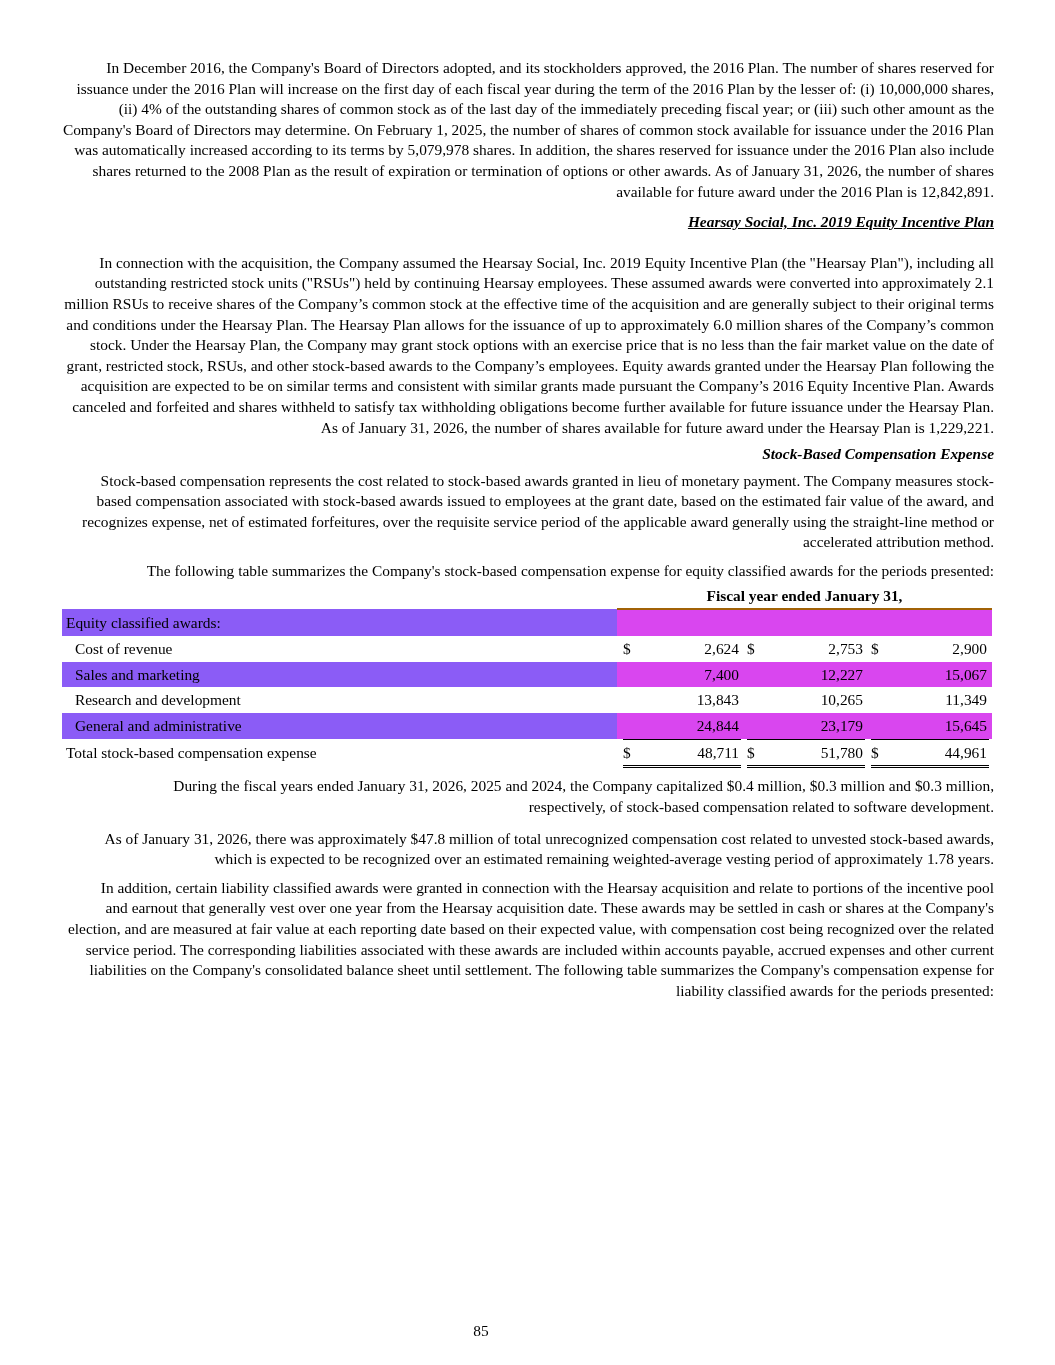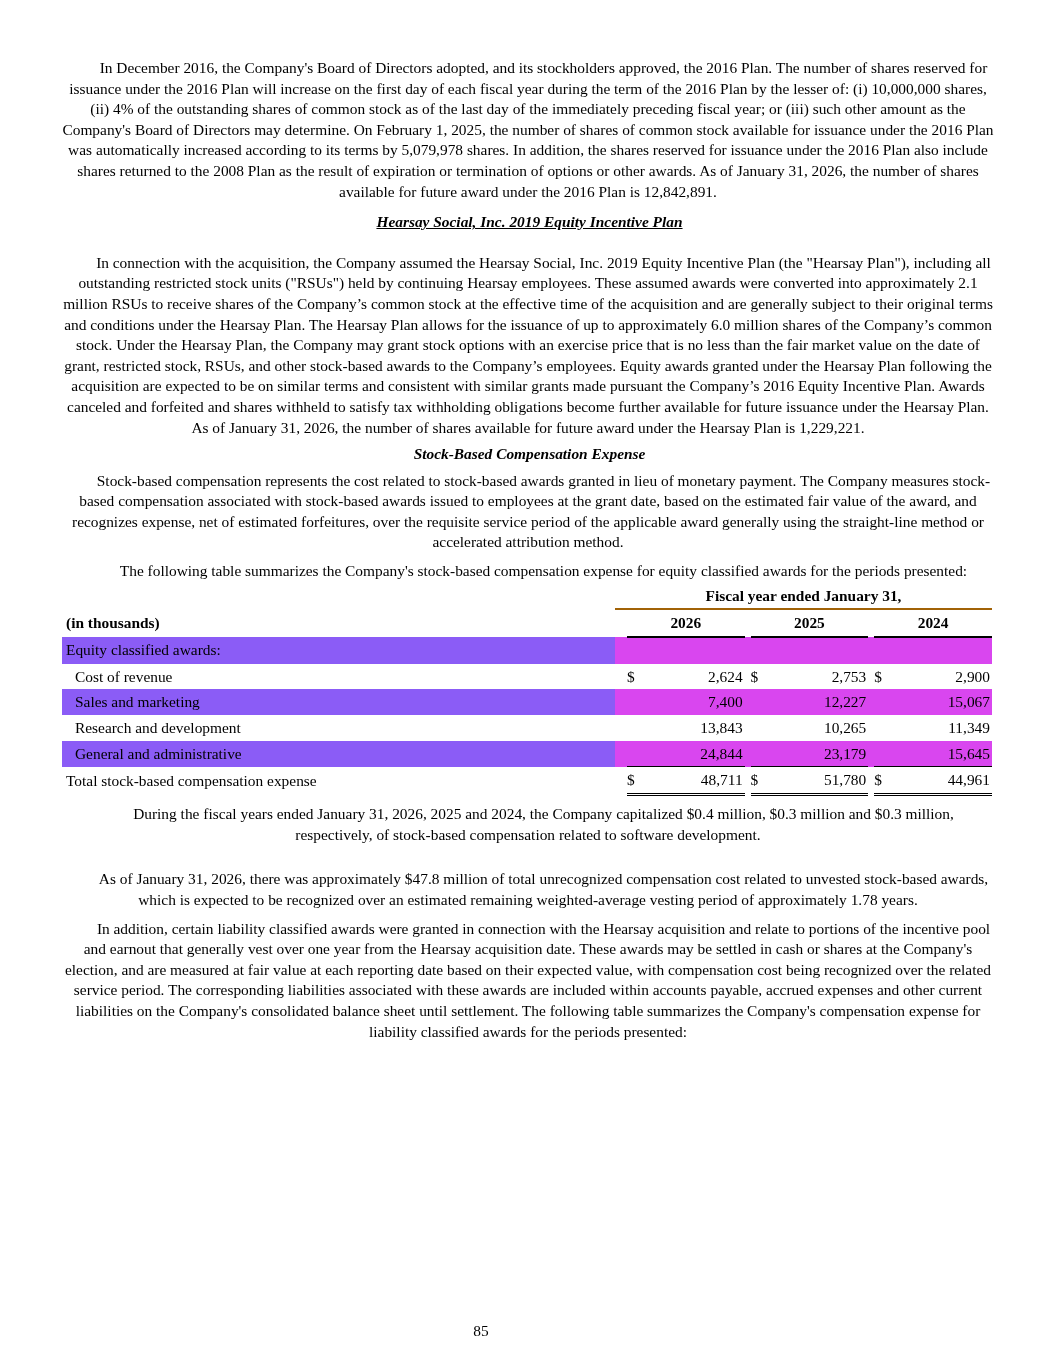--- a/index.html
+++ b/index.html
@@ -1,30 +1,30 @@
 <!DOCTYPE html>
 <html><head>
   <meta charset="utf-8">
   <style>
     html, body { margin: 0; padding: 0; background: #ffffff; }
     body {
       width: 1055px; height: 1365px; position: relative; overflow: hidden;
       font-family: "Liberation Serif", serif; color: #000; font-size: 15.4px;
     }
     .page { position: absolute; left: 62px; top: 58px; width: 932px; }
-    p { margin: 0; line-height: 20.6px; text-align: center; }
+    p { margin: 0; line-height: 20.6px; text-align: right; }
     .indent { text-indent: 31px; }
     .heading { font-weight: bold; font-style: italic; margin-left: 3px; line-height: 20.6px; }
     #p1 { margin-bottom: 10px; }
     #h1 { margin-bottom: 20px; text-decoration: underline; }
     #p2 { margin-bottom: 6px; }
     #h2 { margin-bottom: 6px; }
     #p3 { margin-bottom: 8px; }
     #p4 { margin-bottom: 2px; }
-    #p5 { margin-bottom: 24px; }
+    #p5 { margin-bottom: 11px; }
     #p6 { margin-bottom: 8px; }
 
     table.fin { border-collapse: collapse; width: 930px; font-size: 15.4px; margin-bottom: 8px; }
     table.fin td { padding: 0; height: 25.7px; vertical-align: middle; }
     .c-label { width: 542px; }
     .c-gap { width: 6px; }
     .c-dol { width: 12px; }
     .c-num { width: 104px; text-align: right; padding-right: 2px !important; }
     .hl td.shade { background: #d946ef; }
     .hl td.c-label { background: #8b5cf6; }
@@ -46,30 +46,20 @@
   <p id="p2" class="indent">In connection with the acquisition, the Company assumed the Hearsay Social, Inc. 2019 Equity Incentive Plan (the "Hearsay Plan"), including all outstanding restricted stock units ("RSUs") held by continuing Hearsay employees. These assumed awards were converted into approximately 2.1 million RSUs to receive shares of the Company’s common stock at the effective time of the acquisition and are generally subject to their original terms and conditions under the Hearsay Plan. The Hearsay Plan allows for the issuance of up to approximately 6.0 million shares of the Company’s common stock. Under the Hearsay Plan, the Company may grant stock options with an exercise price that is no less than the fair market value on the date of grant, restricted stock, RSUs, and other stock-based awards to the Company’s employees. Equity awards granted under the Hearsay Plan following the acquisition are expected to be on similar terms and consistent with similar grants made pursuant the Company’s 2016 Equity Incentive Plan. Awards canceled and forfeited and shares withheld to satisfy tax withholding obligations become further available for future issuance under the Hearsay Plan. As of January 31, 2026, the number of shares available for future award under the Hearsay Plan is 1,229,221.</p>
   <p id="h2" class="heading">Stock-Based Compensation Expense</p>
   <p id="p3" class="indent">Stock-based compensation represents the cost related to stock-based awards granted in lieu of monetary payment. The Company measures stock-based compensation associated with stock-based awards issued to employees at the grant date, based on the estimated fair value of the award, and recognizes expense, net of estimated forfeitures, over the requisite service period of the applicable award generally using the straight-line method or accelerated attribution method.</p>
   <p id="p4" class="indent">The following table summarizes the Company's stock-based compensation expense for equity classified awards for the periods presented:</p>
 
   <table class="fin">
     <tbody>
         <tr>
       <td class="c-label"></td>
       <td colspan="11" class="hdr-top">Fiscal year ended January 31,</td>
-    </tr>
-    <tr>
-      <td class="c-label lbl-bold">(in thousands)</td>
-      <td class="c-dol"></td>
-      <td colspan="2" class="yr">2026</td>
-      <td class="c-gap"></td>
-      <td colspan="2" class="yr">2025</td>
-      <td class="c-gap"></td>
-      <td colspan="2" class="yr">2024</td>
-      <td colspan="2"></td>
     </tr>
     <tr class="hl">
       <td class="c-label sec">Equity classified awards:</td>
       <td colspan="11" class="shade"></td>
     </tr>
     <tr>
       <td class="c-label sub">Cost of revenue</td>
       <td class="c-gap"></td>
       <td class="c-dol">$</td>
       <td class="c-num">2,624</td>

